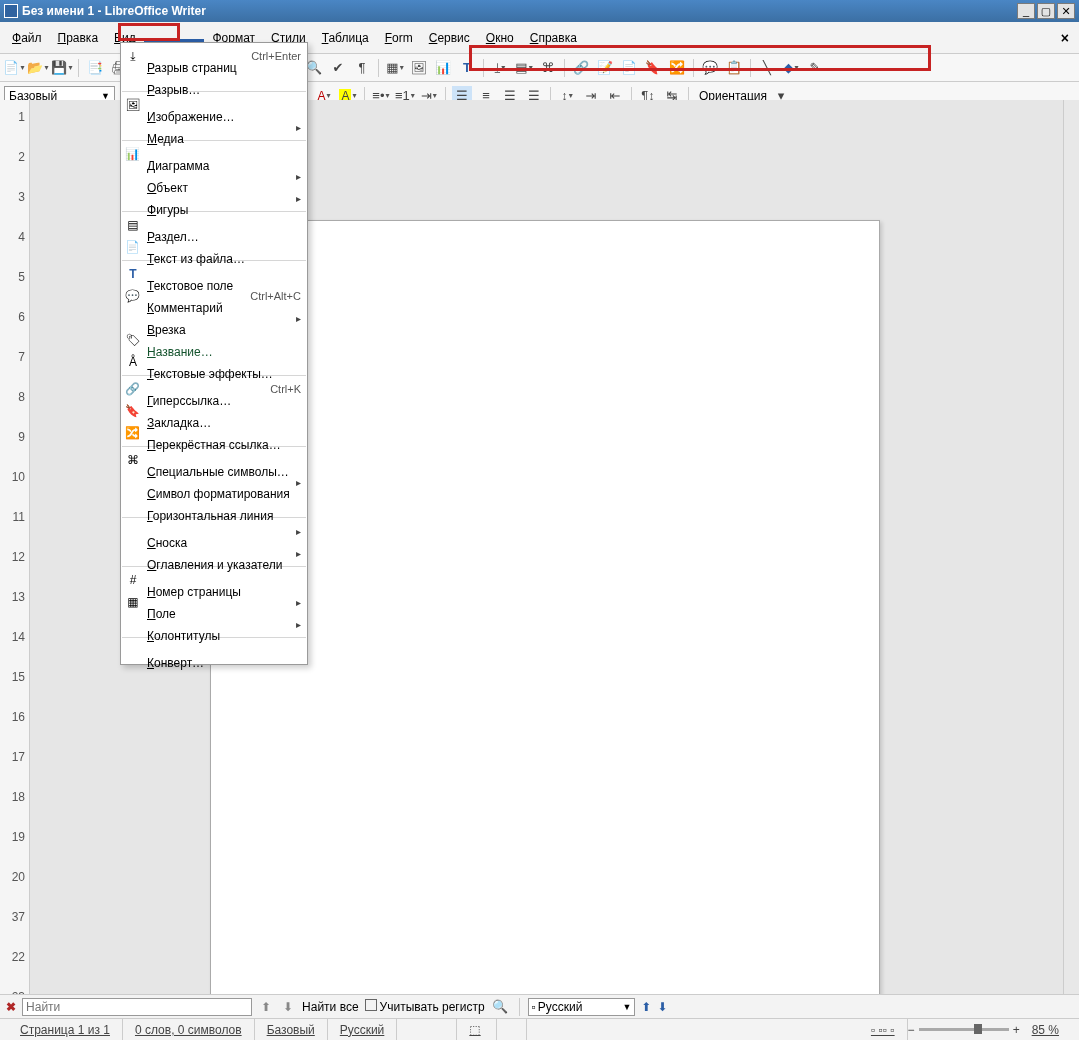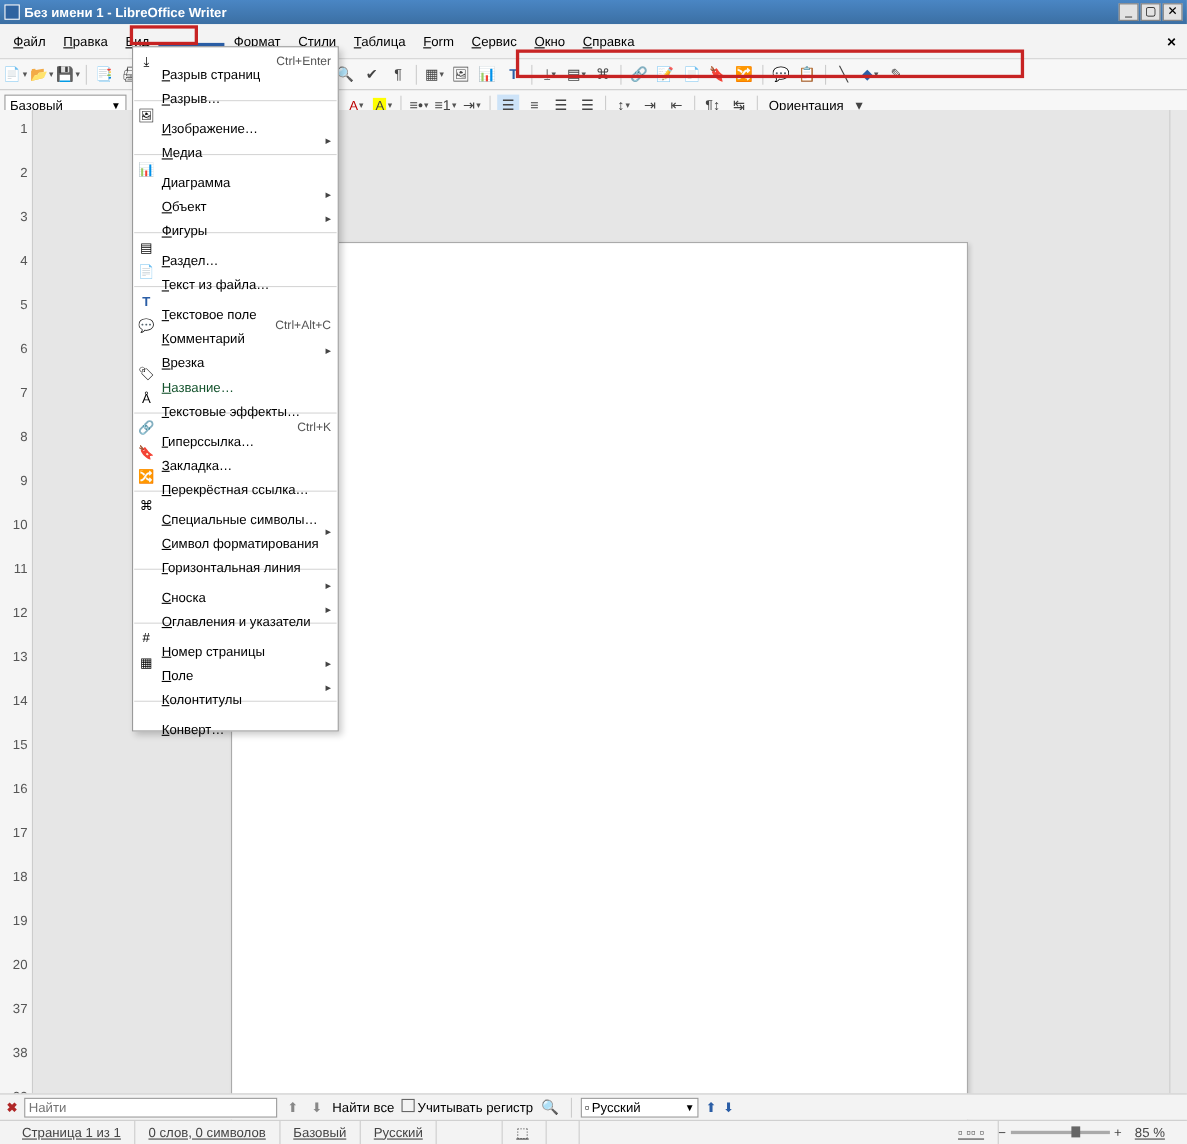--- a/index.html
+++ b/index.html
@@ -224,21 +224,21 @@
       <span style="padding-right: 4px;">12</span>
       <span style="padding-right: 4px;">13</span>
       <span style="padding-right: 4px;">14</span>
       <span style="padding-right: 4px;">15</span>
       <span style="padding-right: 4px;">16</span>
       <span style="padding-right: 4px;">17</span>
       <span style="padding-right: 4px;">18</span>
       <span style="padding-right: 4px;">19</span>
       <span style="padding-right: 4px;">20</span>
       <span style="padding-right: 4px;">37</span>
-      <span style="padding-right: 4px;">38</span>
+      <span style="padding-right: 4px;">22</span>
       <span style="padding-right: 4px;">23</span>
       <span style="padding-right: 4px;">24</span>
     </div>
   <div class="page"></div>
 </div>
 <div class="scroll-v"></div>
 
 <div class="dropdown" id="dropdown">
     <div class="dd-row">
       <span class="icon">⤓</span>

